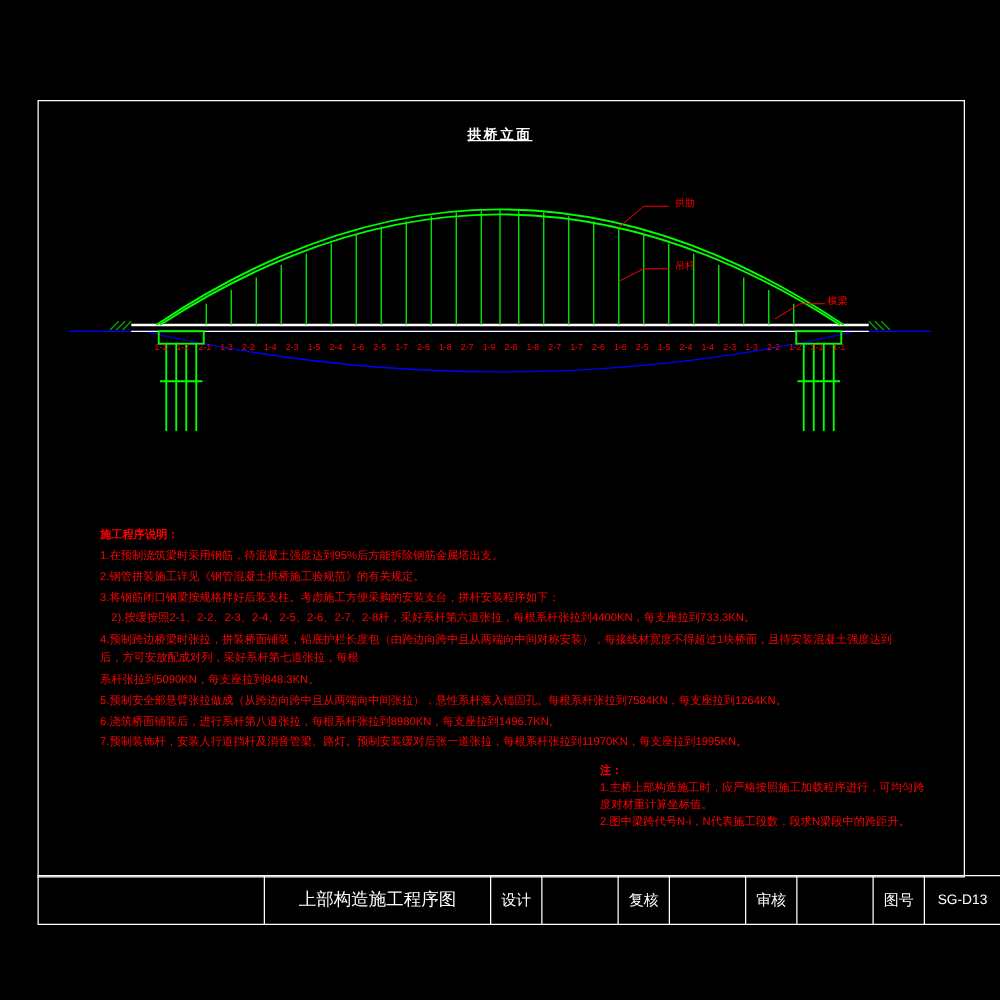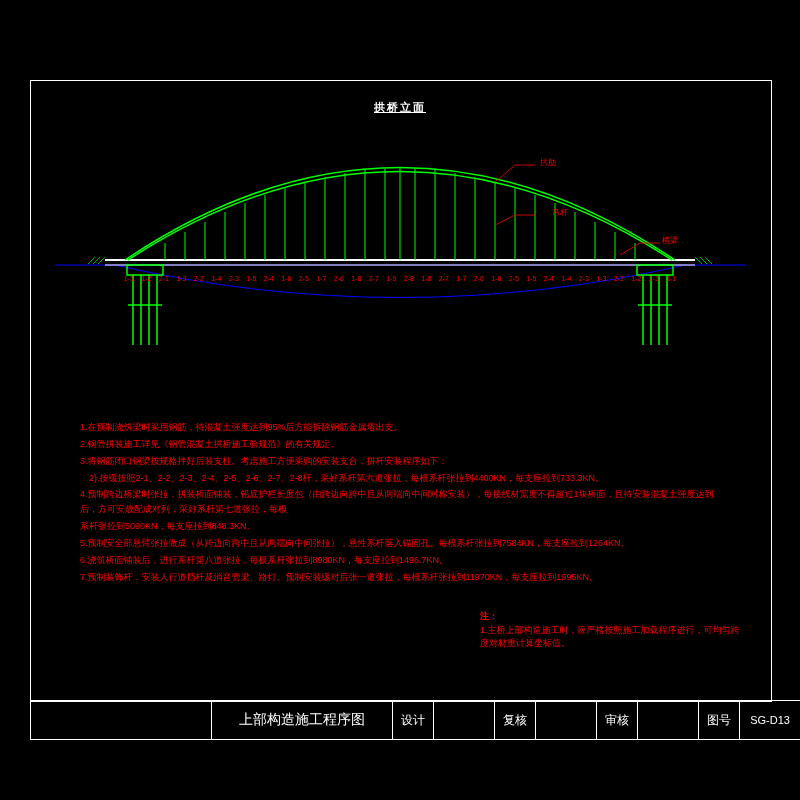--- a/index.html
+++ b/index.html
@@ -192,21 +192,21 @@
       <line x1="440" y1="67" x2="460" y2="50"></line>
       <line x1="460" y1="50" x2="480" y2="50"></line>
       <line x1="440" y1="110" x2="460" y2="100"></line>
       <line x1="460" y1="100" x2="480" y2="100"></line>
       <line x1="565" y1="140" x2="585" y2="128"></line>
       <line x1="585" y1="128" x2="605" y2="128"></line>
     </g>
   </svg>
 
   <div class="annot" style="left:540px; top:157px;">拱肋</div>
-  <div class="annot" style="left:552px; top:207px;">吊杆</div>
+  <div class="annot" style="left:540px; top:207px;">吊杆</div>
   <div class="annot" style="left:662px; top:235px;">横梁</div>
 
   <div class="labels-row" id="hanger-labels">
       <span>1-1</span>
       <span>1-2</span>
       <span>2-1</span>
       <span>1-3</span>
       <span>2-2</span>
       <span>1-4</span>
       <span>2-3</span>
@@ -231,34 +231,36 @@
       <span>1-4</span>
       <span>2-3</span>
       <span>1-3</span>
       <span>2-2</span>
       <span>1-2</span>
       <span>2-1</span>
       <span>1-1</span>
     </div>
 
   <div class="notes">
+    <p class="hdr">施工程序说明：</p>
     <p>1.在预制浇筑梁时采用钢筋，待混凝土强度达到95%后方能拆除钢筋金属塔出支。</p>
     <p>2.钢管拼装施工详见《钢管混凝土拱桥施工验规范》的有关规定。</p>
     <p>3.将钢筋闭口钢梁按规格拌好后装支柱。考虑施工方便采购的安装支台，拼杆安装程序如下：</p>
     <p>　2).按缓按照2-1、2-2、2-3、2-4、2-5、2-6、2-7、2-8杆，采好系杆第六道张拉，每根系杆张拉到4400KN，每支座拉到733.3KN。</p>
     <p>4.预制跨边桥梁时张拉，拼装桥面铺装，铅底护栏长度包（由跨边向跨中且从两端向中间对称安装），每接线材宽度不得超过1块桥面，且待安装混凝土强度达到后，方可安放配成对列，采好系杆第七道张拉，每根</p>
     <p>系杆张拉到5090KN，每支座拉到848.3KN。</p>
     <p>5.预制安全部悬臂张拉做成（从跨边向跨中且从两端向中间张拉），悬性系杆落入锚固孔。每根系杆张拉到7584KN，每支座拉到1264KN。</p>
     <p>6.浇筑桥面铺装后，进行系杆第八道张拉，每根系杆张拉到8980KN，每支座拉到1496.7KN。</p>
     <p>7.预制装饰杆，安装人行道挡杆及消音管梁、路灯。预制安装缓对后张一道张拉，每根系杆张拉到11970KN，每支座拉到1995KN。</p>
   </div>
 
   <div class="side-note">
     <p class="hdr">注：</p>
     <p>1.主桥上部构造施工时，应严格按照施工加载程序进行，可均匀跨度对材重计算坐标值。</p>
+    <p>2.图中梁跨代号N-i，N代表施工段数，段求N梁段中的跨距升。</p>
   </div>
 
   <div class="titleblock">
     <div class="c0"></div>
     <div class="c1">上部构造施工程序图</div>
     <div class="c2">设计</div>
     <div class="c3"></div>
     <div class="c4">复核</div>
     <div class="c5"></div>
     <div class="c6">审核</div>

